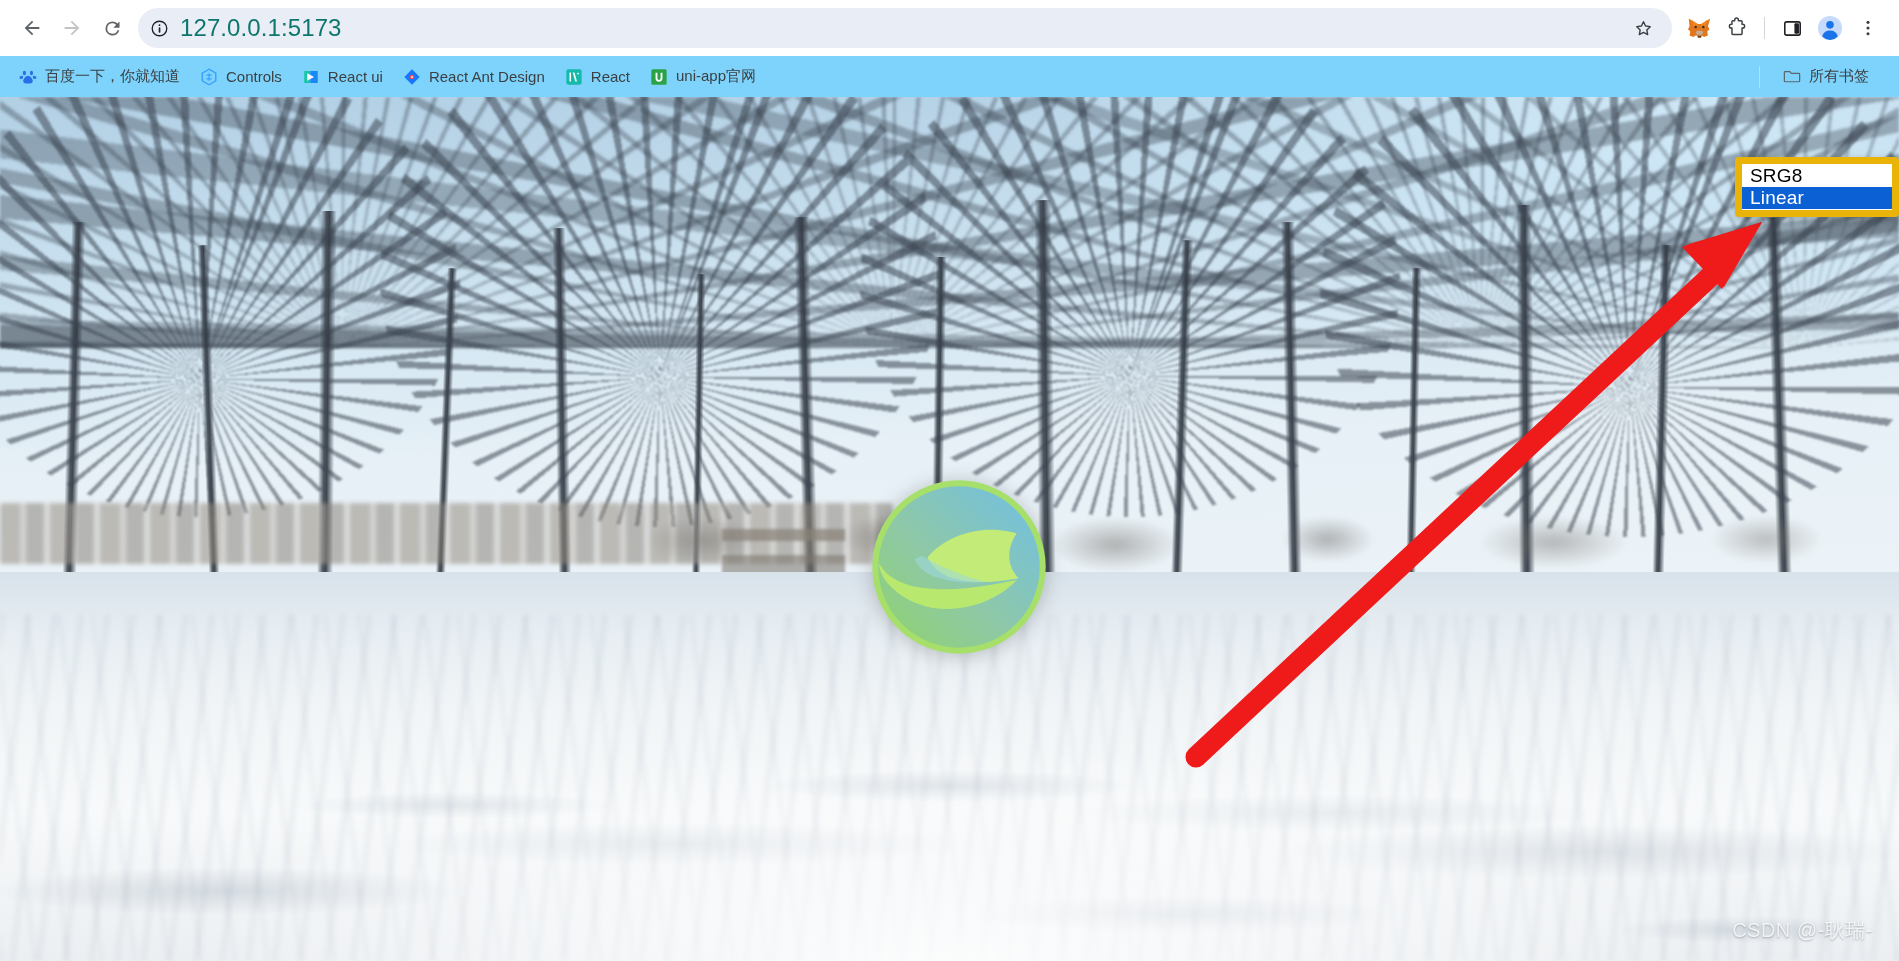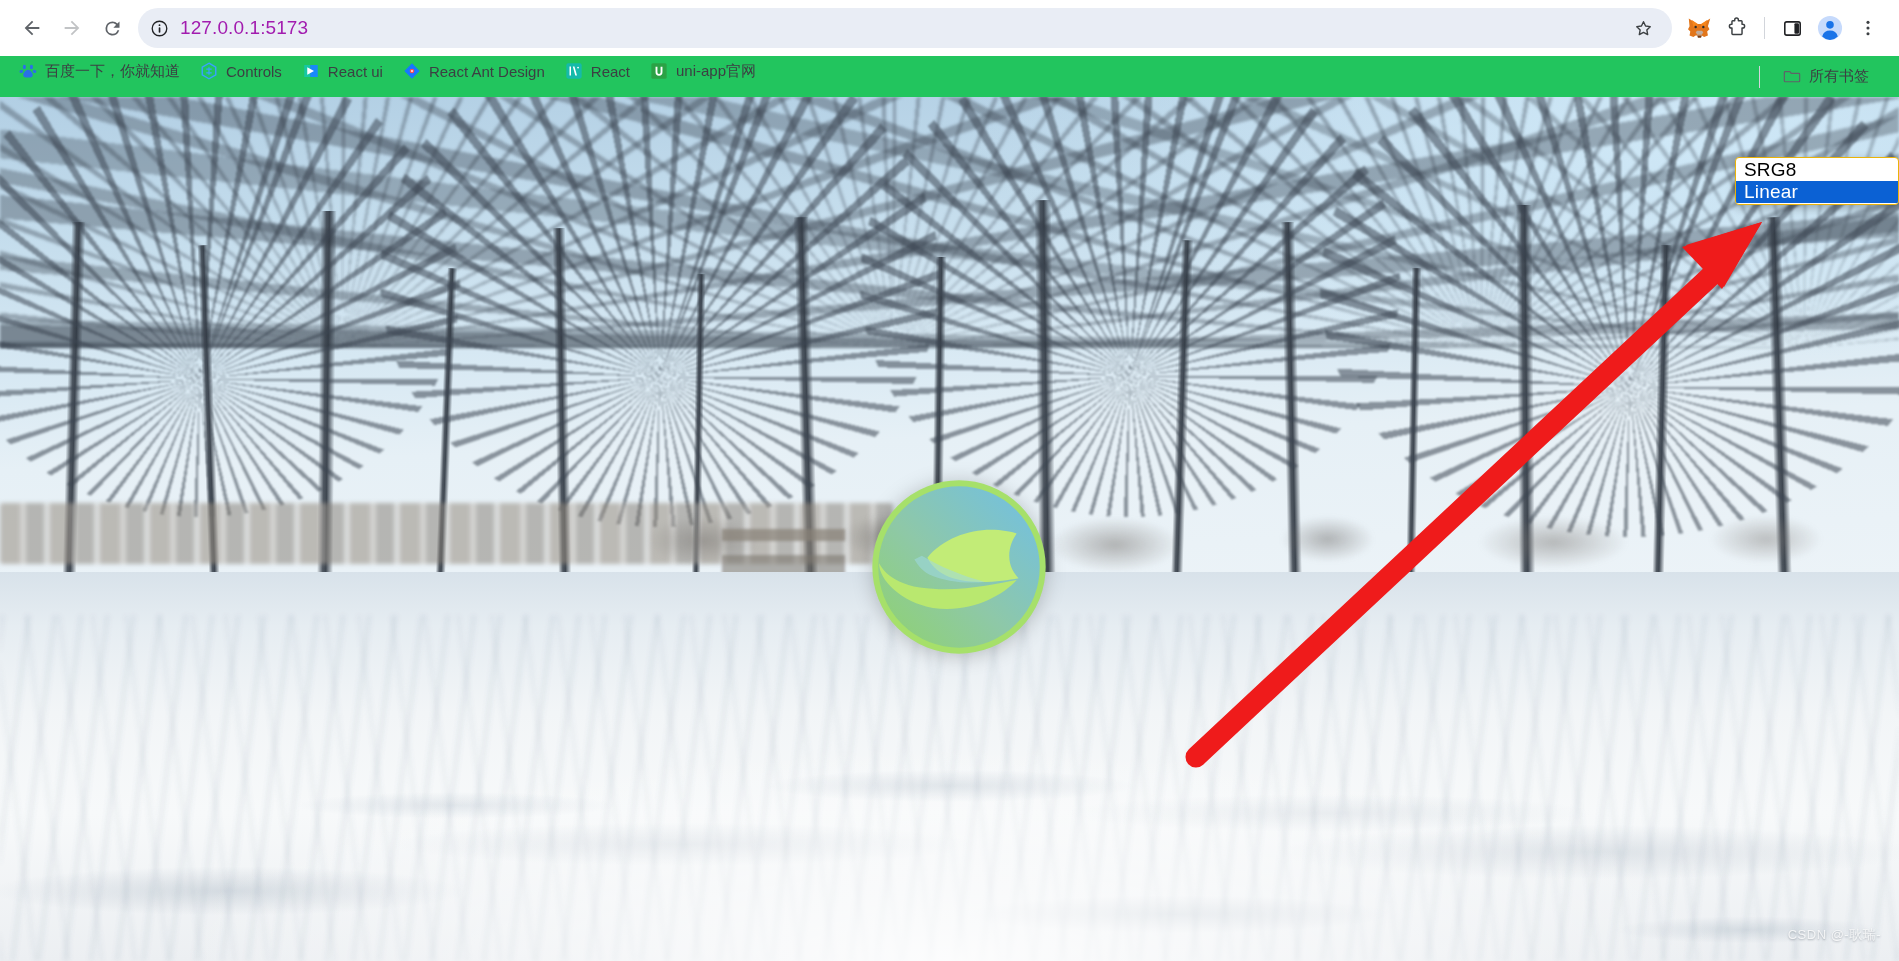--- a/index.html
+++ b/index.html
@@ -49,22 +49,22 @@
   }
   .site-info {
     width: 30px; height: 30px;
     display: flex; align-items: center; justify-content: center;
     border-radius: 50%;
     flex: 0 0 auto;
     margin-right: 6px;
     cursor: pointer;
   }
   .url-text {
-    font-size: 19px;
-    color: #a21caf;
+    font-size: 24px;
+    color: #0f766e;
     letter-spacing: .1px;
     white-space: nowrap;
     flex: 1 1 auto;
     font-family: "Liberation Sans", sans-serif;
   }
   .star-btn {
     width: 30px; height: 30px;
     display: flex; align-items: center; justify-content: center;
     flex: 0 0 auto;
     cursor: pointer;
@@ -81,23 +81,23 @@
     width: 1px; height: 22px;
     background: #d2d5db;
     margin: 0 8px;
     flex: 0 0 auto;
   }
 
   
   .bookmarks {
     position: absolute; top: 56px; left: 0;
     width: 1899px; height: 41px;
-    display: flex; align-items: flex-start;
+    display: flex; align-items: center;
     padding-left: 10px;
-    background: #22c55e;
+    background: #7dd3fc;
   }
   .bm {
     display: flex; align-items: center;
     height: 30px;
     padding: 0 9px;
     border-radius: 6px;
     margin-right: 2px;
     cursor: pointer;
     white-space: nowrap;
   }
@@ -230,22 +230,22 @@
 
   
   .arrow-overlay {
     position: absolute; inset: 0;
     pointer-events: none;
   }
 
   
   .watermark {
     position: absolute;
-    right: 18px; bottom: 17px;
-    font-size: 13px;
+    right: 26px; bottom: 17px;
+    font-size: 20px;
     color: rgba(255,255,255,.78);
     text-shadow: 0 1px 2px rgba(90,100,110,.45);
     letter-spacing: .5px;
     font-family: "Liberation Sans", sans-serif;
     white-space: nowrap;
   }
 
   
   .leva-panel {
     position: absolute;
@@ -310,21 +310,21 @@
     display: flex; flex-direction: column; align-items: center;
   }
   .leva-select .spin span { line-height: .72; }
 
   
   .dropdown {
     position: absolute;
     left: 1735px; top: 157px;
     width: 164px;
     background: #ffffff;
-    border: 1px solid #eab308;
+    border: 7px solid #eab308;
     border-radius: 4px;
     box-shadow: 0 3px 10px rgba(0,0,0,.28);
     overflow: hidden;
     z-index: 40;
     padding: 1px 0;
   }
   .dd-option {
     height: 22px;
     display: flex; align-items: center;
     padding-left: 8px;

